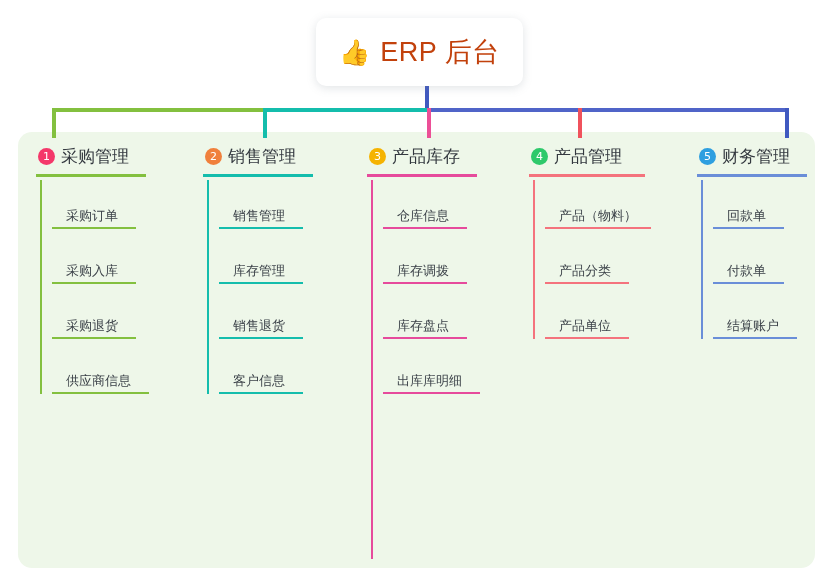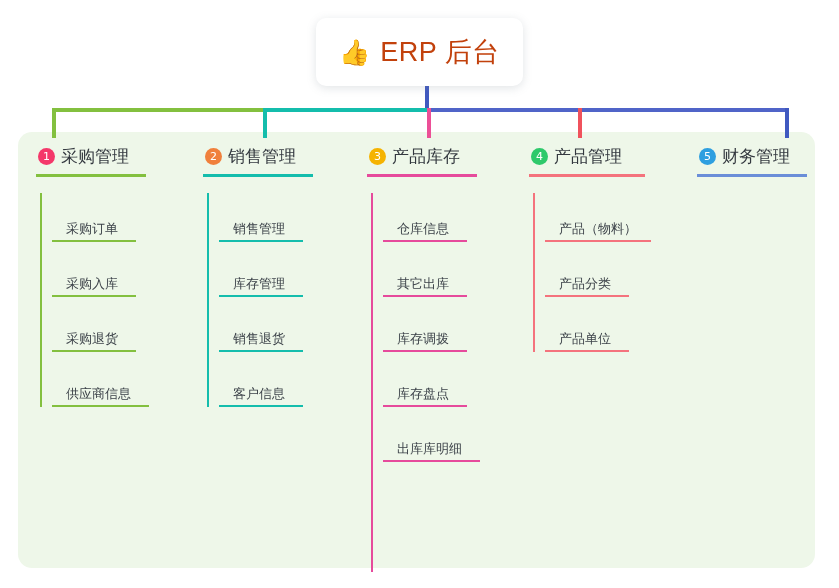--- a/index.html
+++ b/index.html
@@ -120,21 +120,21 @@
     white-space: nowrap;
   }
   .header-rule {
     height: 3px;
     margin-top: 5px;
   }
 
   
   .items {
     position: relative;
-    margin-top: 16px;
+    margin-top: 3px;
     padding-left: 16px;
   }
   .spine {
     position: absolute;
     left: 4px;
     top: 0;
     width: 2px;
   }
   .item {
     position: relative;
@@ -236,24 +236,20 @@
           <span class="branch-title">产品库存</span>
         </div>
         <div class="header-rule" style="width: 110px; background: rgb(230, 75, 156);"></div>
         <div class="items">
           <div class="spine" style="background: rgb(230, 75, 156); height: 379px;"></div>
           <div class="item">
             <span class="item-label">仓库信息</span>
             <div class="item-rule" style="width: 84px; background: rgb(230, 75, 156);"></div>
           </div>
           <div class="item">
-            <span class="item-label">其它出库</span>
-            <div class="item-rule" style="width: 84px; background: rgb(230, 75, 156);"></div>
-          </div>
-          <div class="item">
             <span class="item-label">库存调拨</span>
             <div class="item-rule" style="width: 84px; background: rgb(230, 75, 156);"></div>
           </div>
           <div class="item">
             <span class="item-label">库存盘点</span>
             <div class="item-rule" style="width: 84px; background: rgb(230, 75, 156);"></div>
           </div>
           <div class="item">
             <span class="item-label">出库库明细</span>
             <div class="item-rule" style="width: 97px; background: rgb(230, 75, 156);"></div>
@@ -281,15 +277,30 @@
             <div class="item-rule" style="width: 84px; background: rgb(244, 115, 125);"></div>
           </div>
         </div>
       </div>
       <div class="branch" style="left: 697px;">
         <div class="branch-header">
           <span class="badge" style="background: rgb(46, 159, 224);">5</span>
           <span class="branch-title">财务管理</span>
         </div>
         <div class="header-rule" style="width: 110px; background: rgb(106, 142, 216);"></div>
+        <div class="items">
+          <div class="spine" style="background: rgb(106, 142, 216); height: 159px;"></div>
+          <div class="item">
+            <span class="item-label">回款单</span>
+            <div class="item-rule" style="width: 71px; background: rgb(106, 142, 216);"></div>
+          </div>
+          <div class="item">
+            <span class="item-label">付款单</span>
+            <div class="item-rule" style="width: 71px; background: rgb(106, 142, 216);"></div>
+          </div>
+          <div class="item">
+            <span class="item-label">结算账户</span>
+            <div class="item-rule" style="width: 84px; background: rgb(106, 142, 216);"></div>
+          </div>
+        </div>
       </div>
     </div>
 </div>
 
 </body></html>

